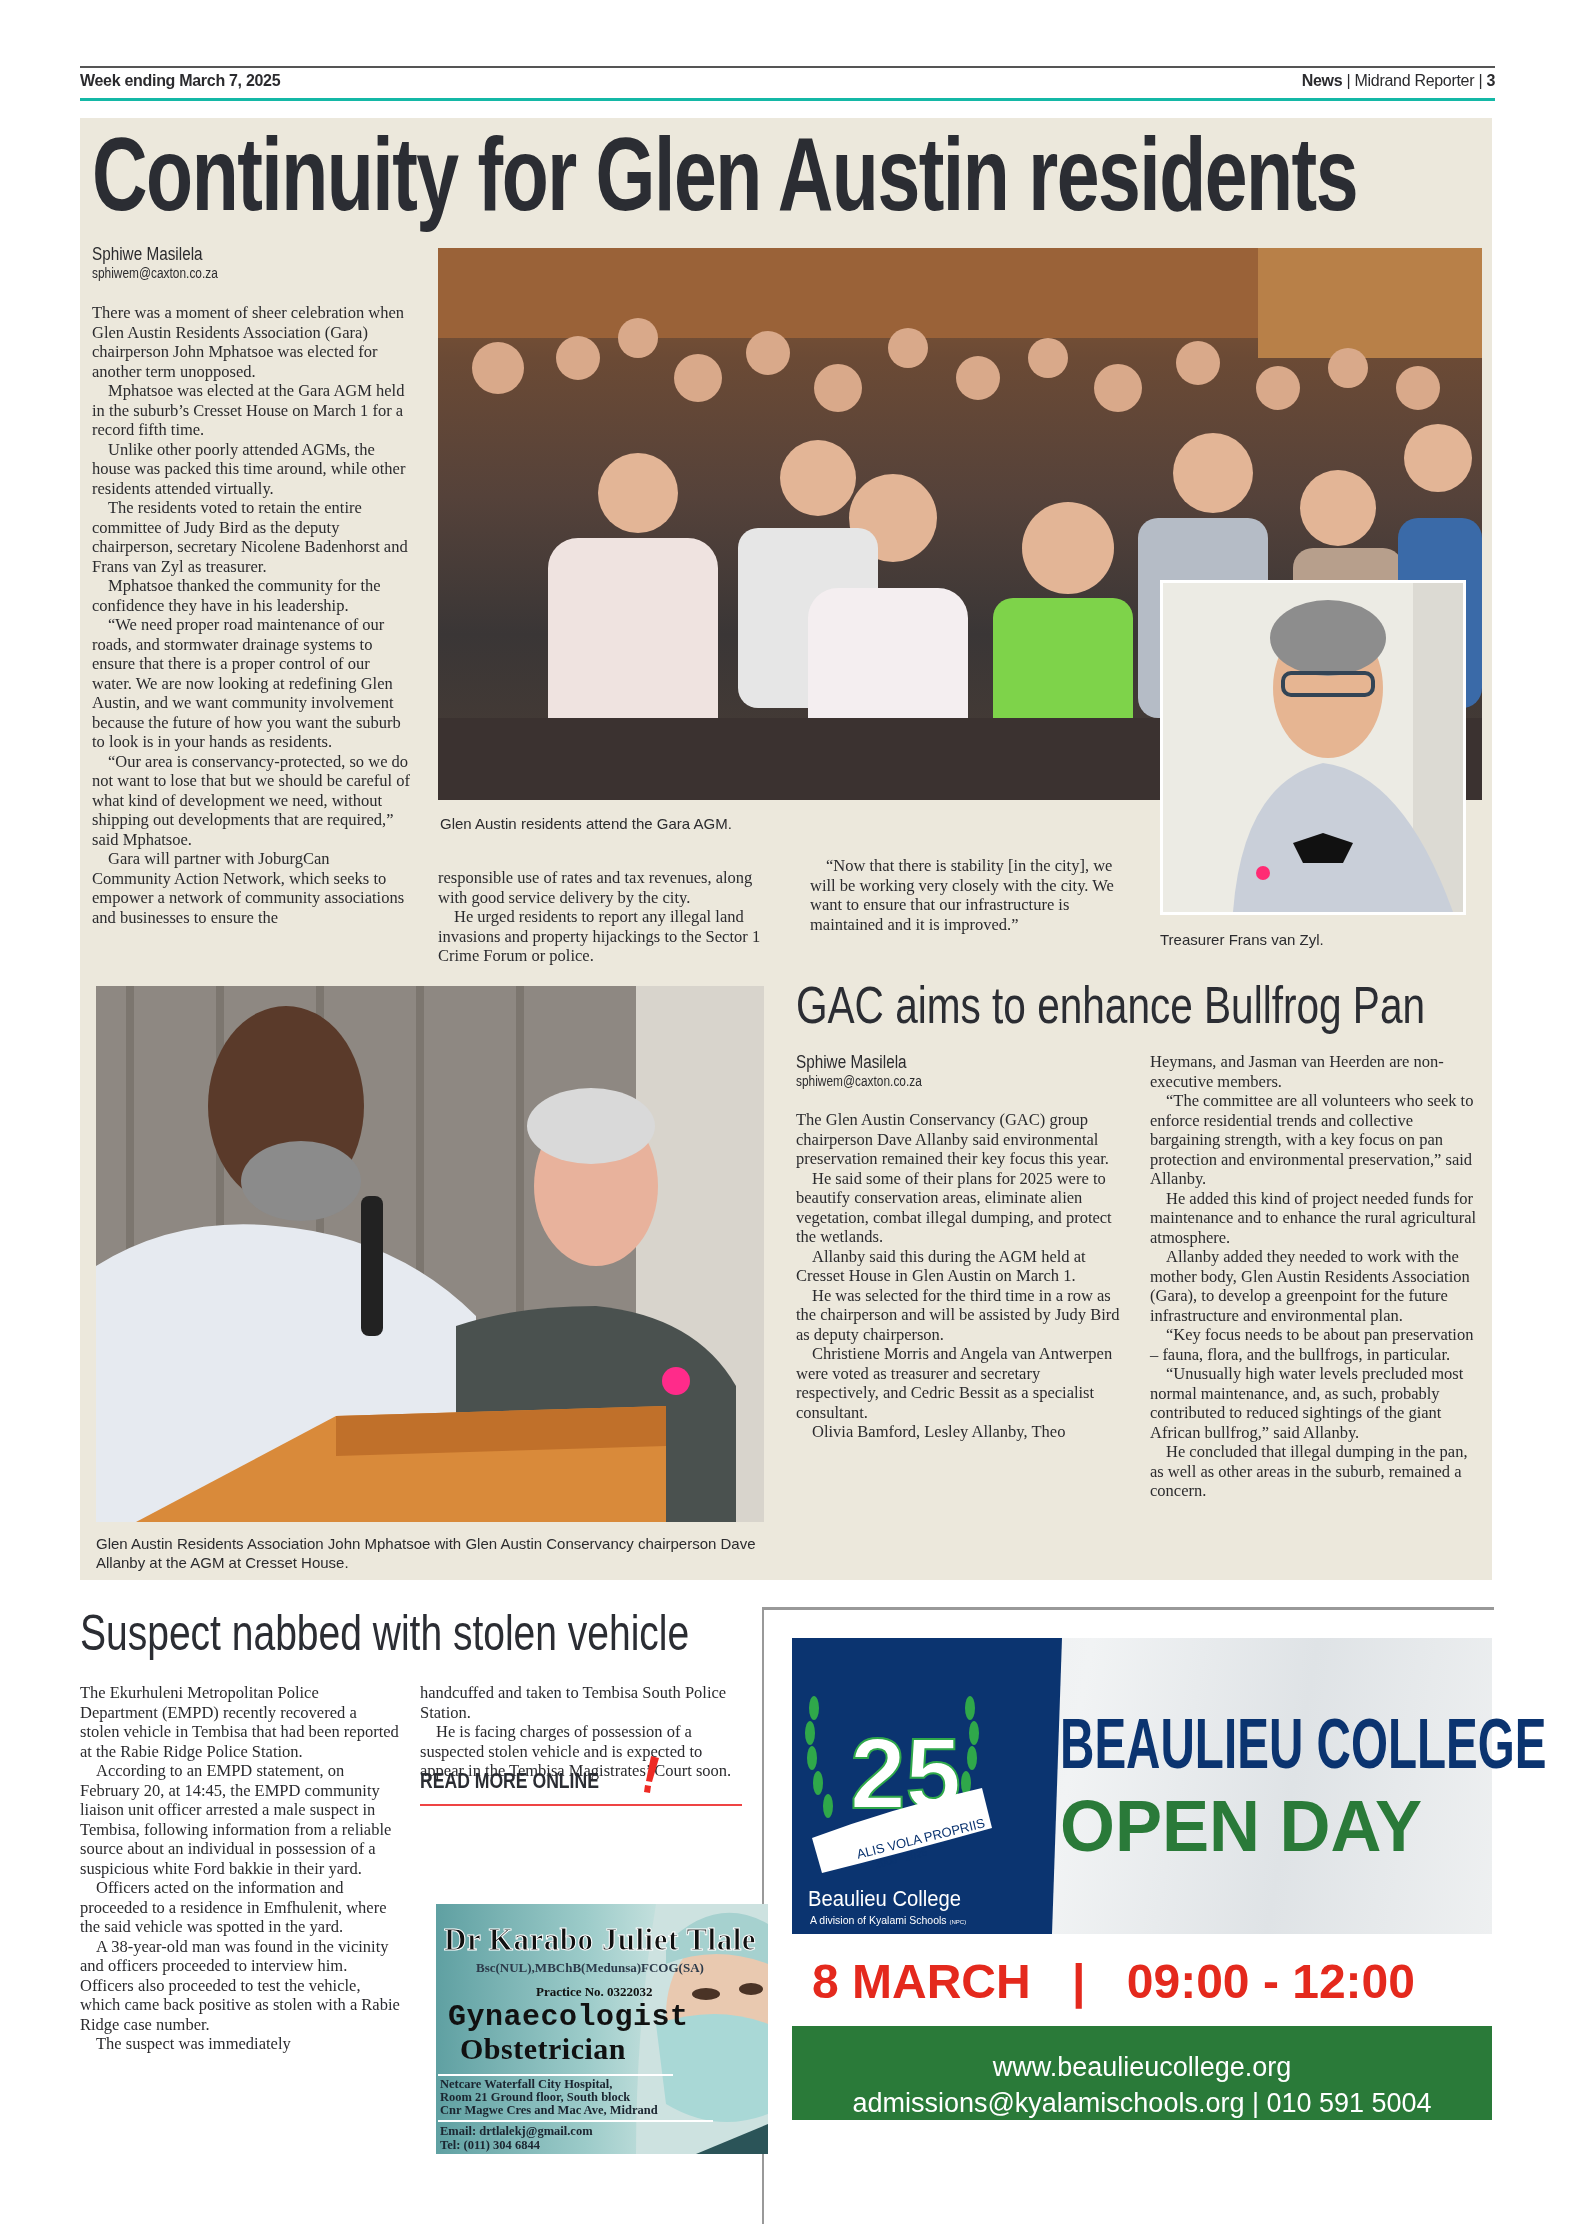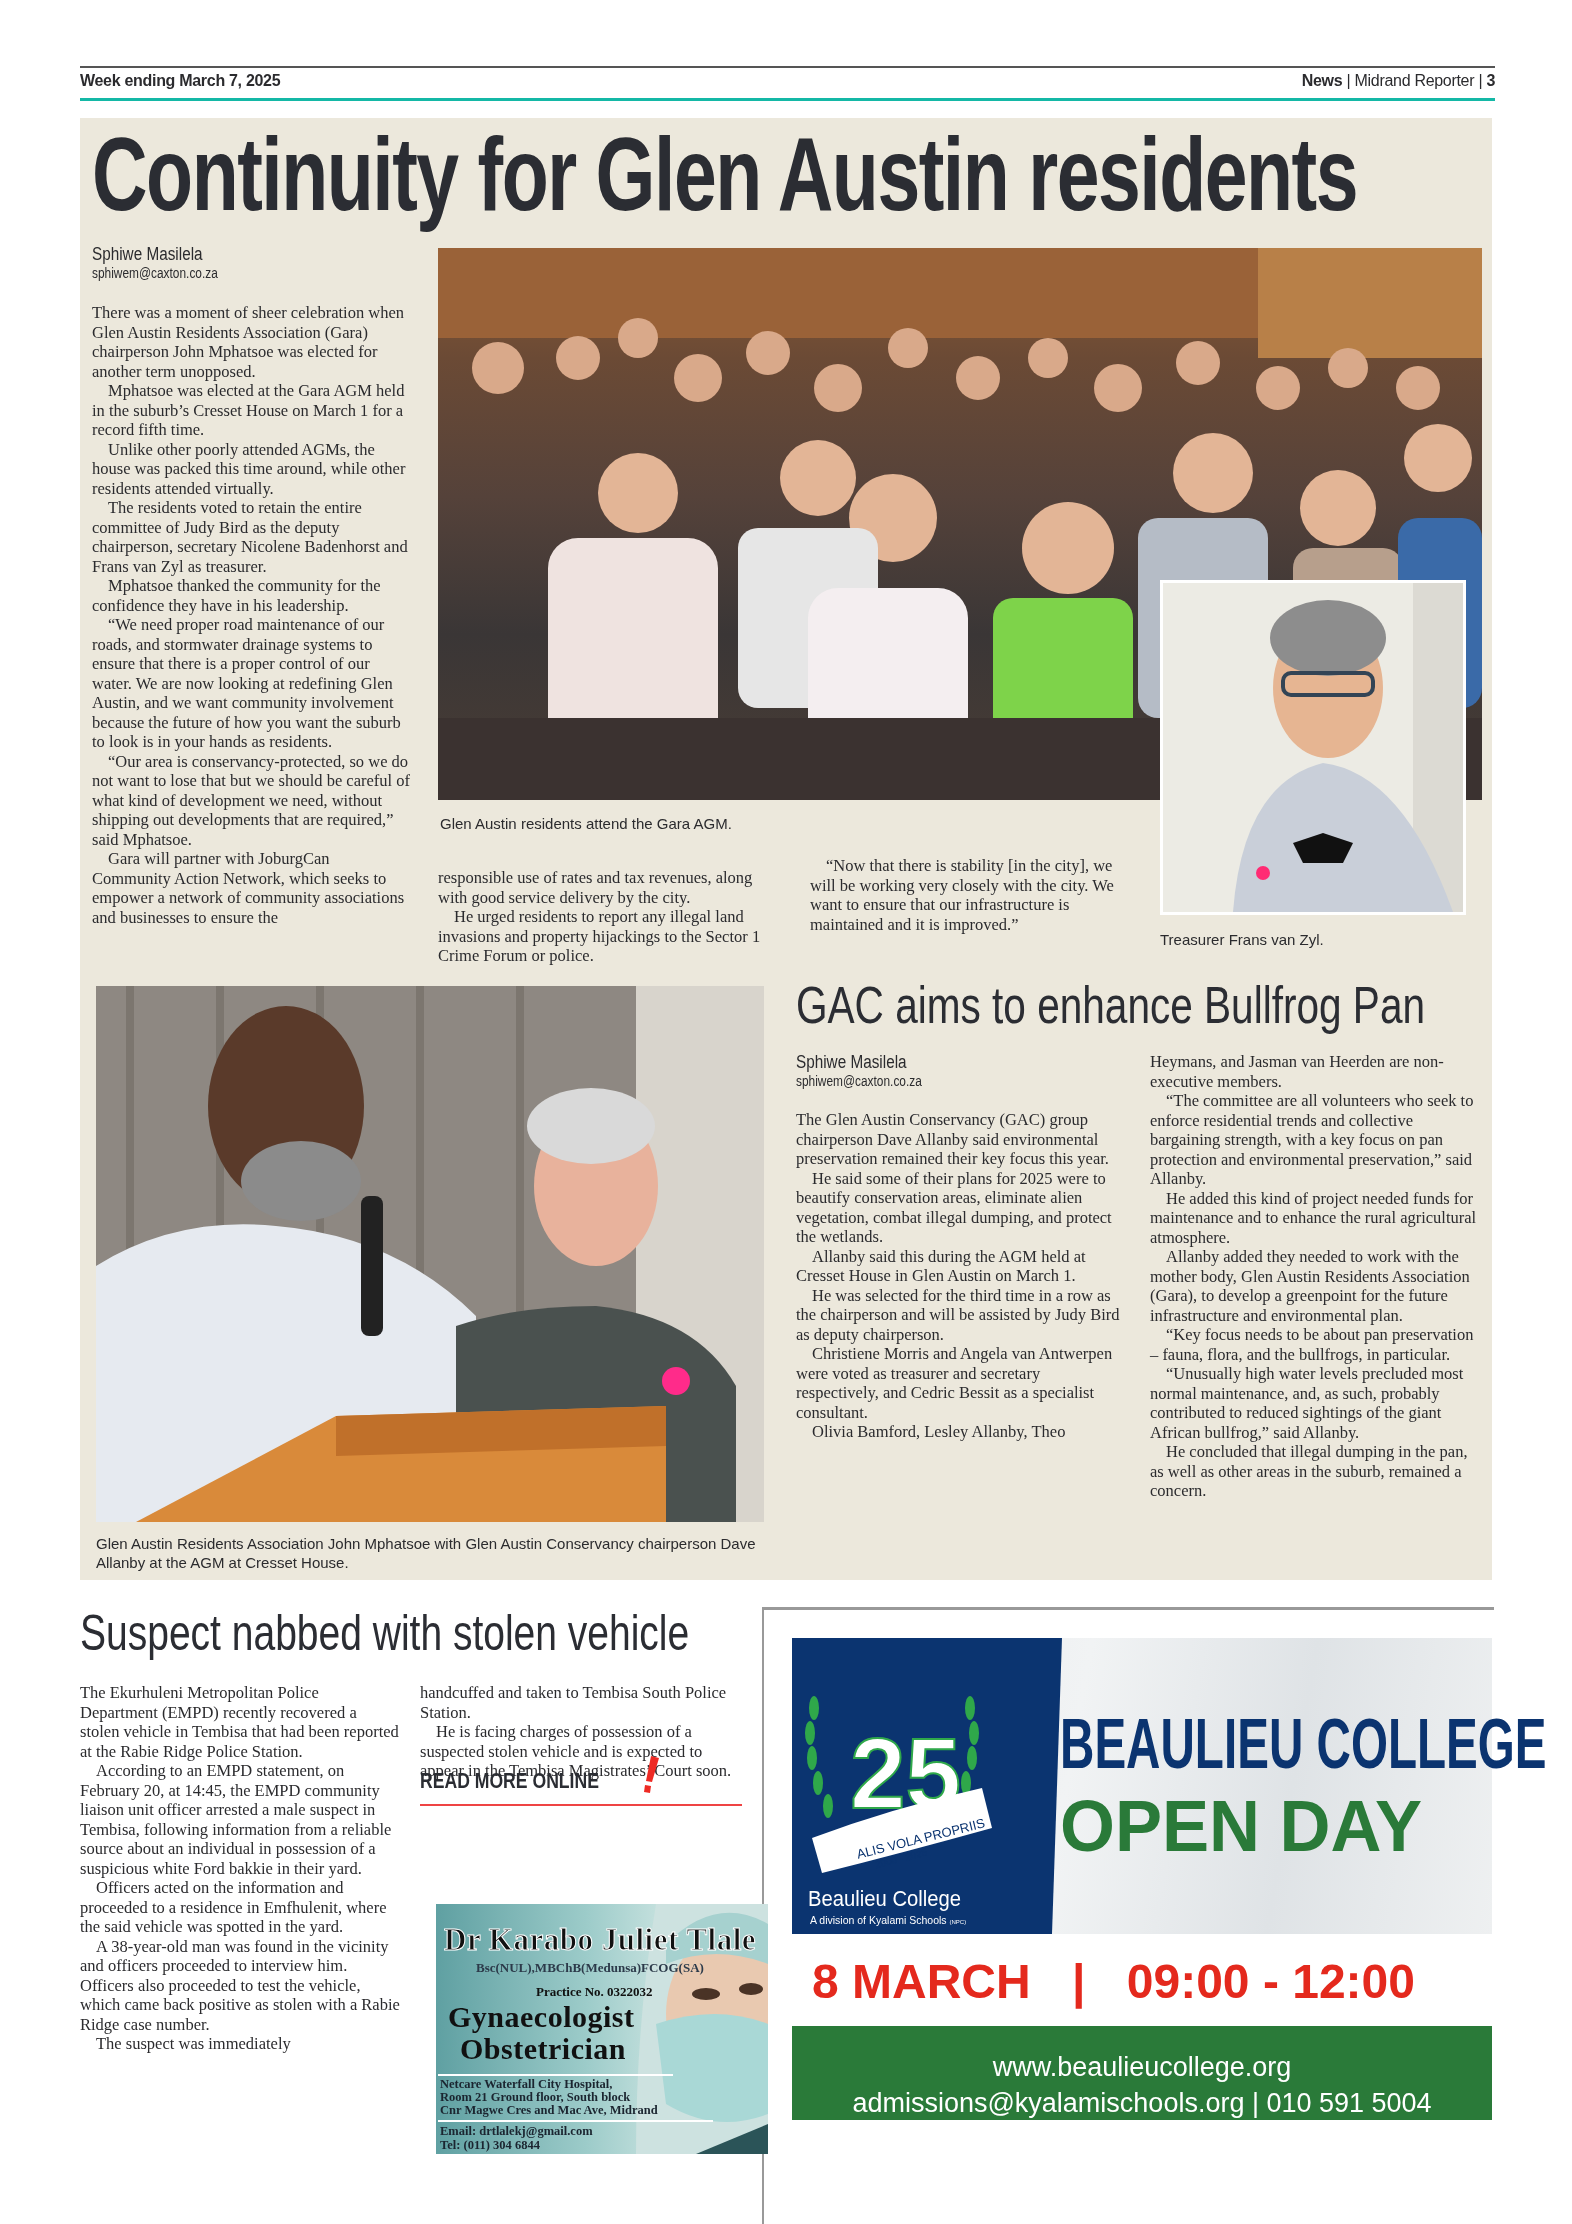--- a/index.html
+++ b/index.html
@@ -193,21 +193,21 @@
     <ellipse cx="90" cy="110" rx="60" ry="80" fill="#e9c9b0"></ellipse>
     <path d="M20 120 Q80 100 132 120 L132 210 Q80 230 30 200 Z" fill="#a9d8d6"></path>
     <ellipse cx="70" cy="90" rx="14" ry="6" fill="#4a3326"></ellipse>
     <ellipse cx="115" cy="85" rx="12" ry="6" fill="#4a3326"></ellipse>
     <path d="M30 40 Q80 -10 132 20 L132 60 Q80 40 30 60 Z" fill="#a6d1cf"></path>
     <path d="M60 250 L132 220 L132 250 Z" fill="#2b5458"></path>
   </svg>
   <div class="abs" style="left:8px; top:18px; width:320px; font-family:'Liberation Serif', serif; font-weight:bold; font-size:31px; color:#111; white-space:nowrap; -webkit-text-stroke:1px #fff; letter-spacing:0.5px;">Dr Karabo Juliet Tlale</div>
   <div class="abs" style="left:40px; top:56px; width:290px; font-family:'Liberation Serif', serif; font-weight:bold; font-size:13px; color:#2c3a4a; white-space:nowrap;">Bsc(NUL),MBChB(Medunsa)FCOG(SA)</div>
   <div class="abs" style="left:100px; top:80px; width:200px; font-family:'Liberation Serif', serif; font-weight:bold; font-size:13px; color:#111; white-space:nowrap;">Practice No. 0322032</div>
-  <div class="abs" style="left:12px; top:96px; font-family:Liberation Serif, serif; font-weight:bold; font-size:30px; color:#111; white-space:nowrap; letter-spacing:0.5px;">Gynaecologist</div>
+  <div class="abs" style="left:12px; top:96px; font-family:Liberation Mono, monospace; font-weight:bold; font-size:30px; color:#111; white-space:nowrap; letter-spacing:0.5px;">Gynaecologist</div>
   <div class="abs" style="left:24px; top:128px; font-family:'Liberation Serif', serif; font-weight:bold; font-size:30px; color:#111; white-space:nowrap; letter-spacing:0.5px;">Obstetrician</div>
   <div class="abs" style="left:2px; top:170px; width:235px; height:2px; background:#fff;"></div>
   <div class="abs" style="left:4px; top:174px; font-family:'Liberation Serif', serif; font-weight:bold; font-size:12.5px; line-height:13px; color:#1b2530; white-space:nowrap;">
     <div>Netcare Waterfall City Hospital,</div>
     <div>Room 21 Ground floor, South block</div>
     <div>Cnr Magwe Cres and Mac Ave, Midrand</div>
   </div>
   <div class="abs" style="left:2px; top:216px; width:275px; height:2px; background:#fff;"></div>
   <div class="abs" style="left:4px; top:220px; font-family:'Liberation Serif', serif; font-weight:bold; font-size:12.5px; line-height:14px; color:#1b2530; white-space:nowrap;">
     <div>Email: drtlalekj@gmail.com</div>

